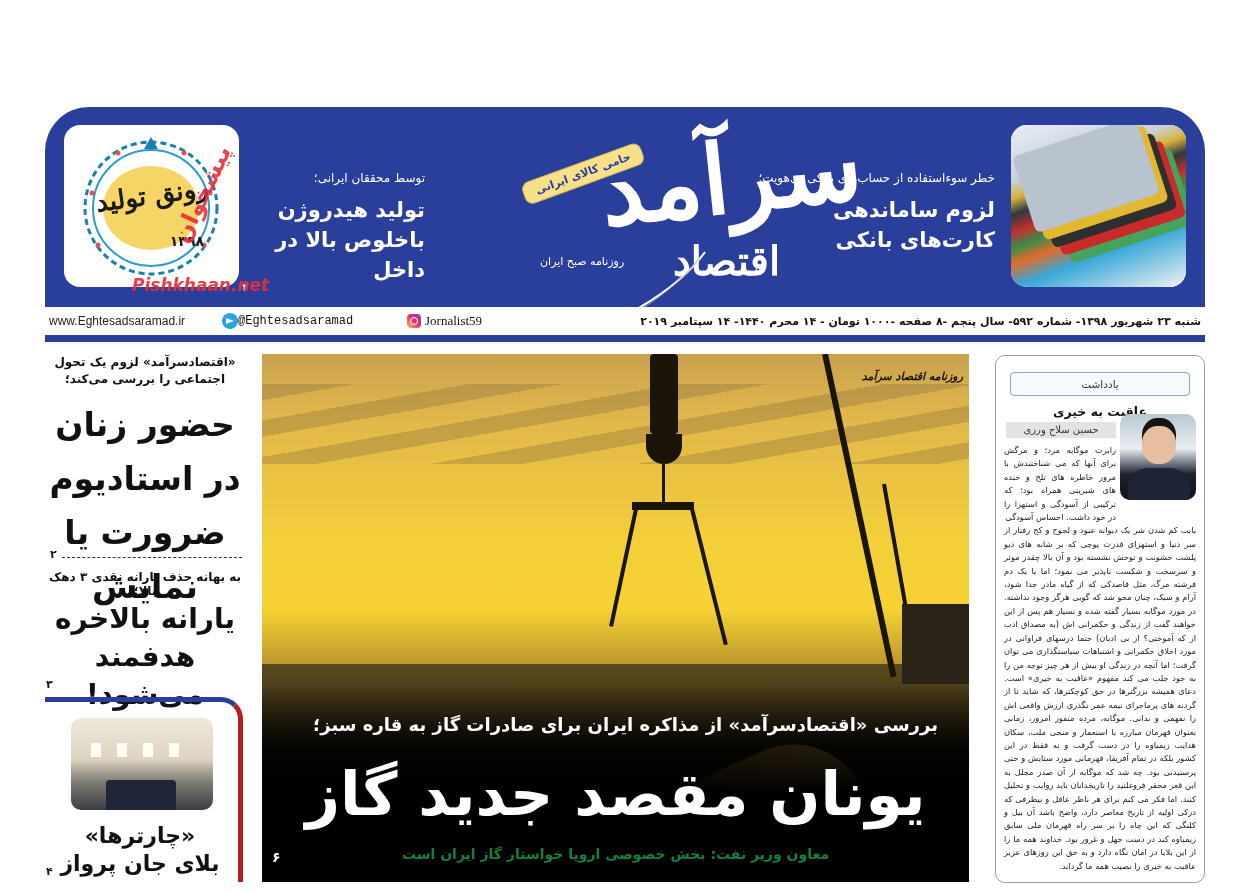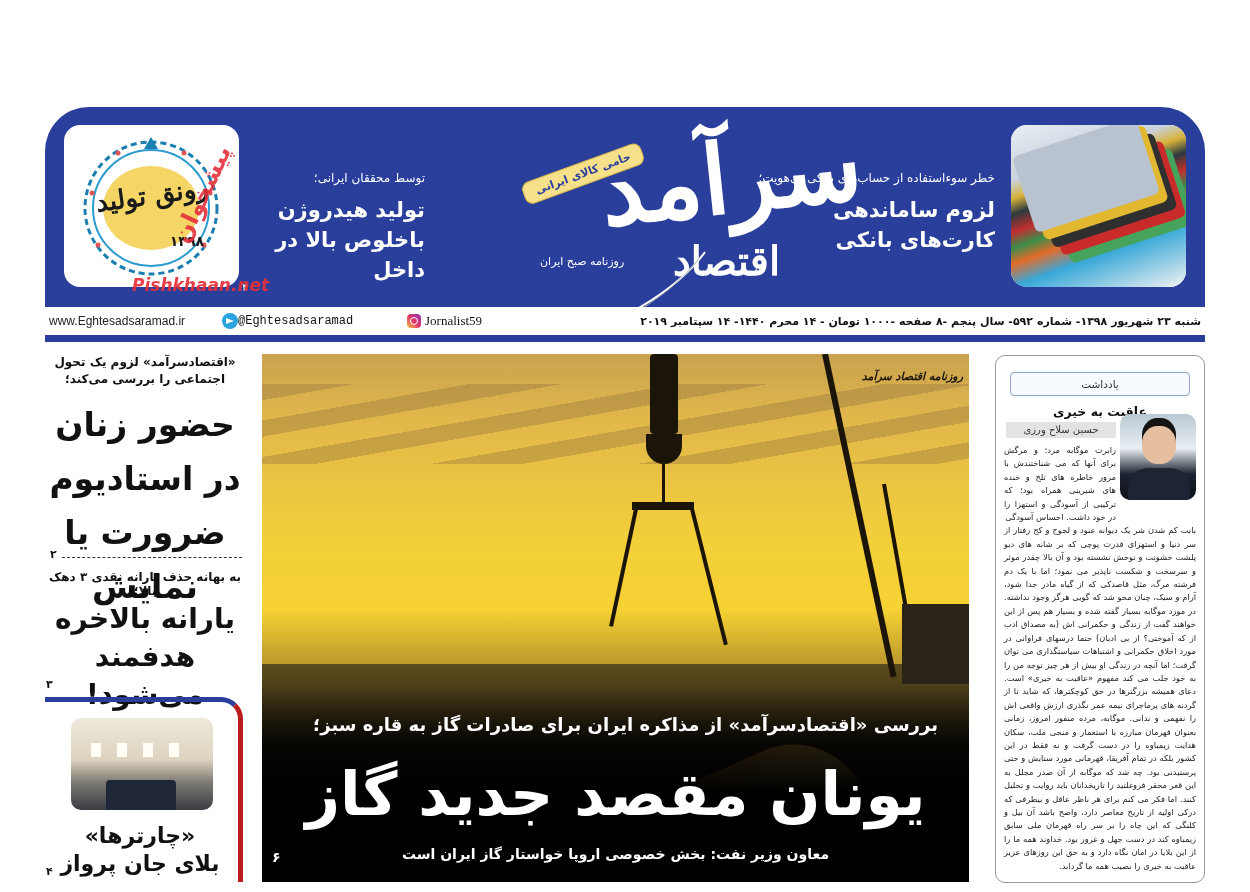--- a/index.html
+++ b/index.html
@@ -74,21 +74,21 @@
   .sky { position: absolute; left: 0; top: 0; width: 100%; height: 340px; background: linear-gradient(180deg,#c9a24f 0%,#e2b84a 20%,#f3cf3a 55%,#f6d234 75%,#9c7a28 100%); }
   .clouds { position: absolute; left: 0; top: 30px; width: 100%; height: 80px; background: repeating-linear-gradient(170deg, rgba(140,110,60,.35) 0 16px, transparent 16px 36px); }
   .ground { position: absolute; left: 0; top: 310px; width: 100%; height: 220px; background: linear-gradient(180deg,#5b4a1c 0%,#2b2312 40%,#0c0a06 100%); }
   .pipe { position: absolute; left: -60px; top: 310px; width: 620px; height: 150px; border-radius: 80px; background: linear-gradient(180deg,#e8a53a 0%,#f7d26a 25%,#c67b22 55%,#6a3b10 100%); transform: rotate(-24deg); transform-origin: right center; }
   .crane-line { position: absolute; background: #1b1408; }
   .photo-credit { position: absolute; right: 6px; top: 16px; font-family: "DejaVu Serif", serif; font-style: italic; font-size: 11px; font-weight: bold; color: #1a1408; direction: rtl; }
   .photo-shade { position: absolute; left: 0; top: 330px; width: 100%; height: 200px; background: linear-gradient(180deg, rgba(0,0,0,0) 0%, rgba(0,0,0,.85) 30%, #000 55%); }
 
   .main-kicker { position: absolute; left: 0; top: 360px; width: 100%; text-align: center; direction: rtl; color: #fff; font-size: 18px; font-weight: bold; padding-left: 20px; }
   .main-head { position: absolute; left: 0; top: 400px; width: 100%; text-align: center; direction: rtl; color: #fff; font-size: 60px; font-weight: 900; letter-spacing: -2px; line-height: 80px; }
-  .main-sub { position: absolute; left: 0; top: 492px; width: 100%; text-align: center; direction: rtl; color: #ffffff; font-size: 14px; font-weight: bold; }
+  .main-sub { position: absolute; left: 0; top: 492px; width: 100%; text-align: center; direction: rtl; color: #15803d; font-size: 14px; font-weight: bold; }
   .main-pg { position: absolute; left: 10px; top: 495px; color: #fff; font-size: 14px; font-weight: bold; }
 
   
   .editorial { position: absolute; left: 995px; top: 355px; width: 210px; height: 528px; border: 1px solid #9a9a9a; border-radius: 10px; direction: rtl; padding: 16px 8px; }
   .ed-label-wrap { position: relative; height: 24px; margin: 0 6px; }
   .ed-label { position: absolute; inset: 0; border: 1px solid #8aa6c8; border-radius: 4px; text-align: center; font-size: 10.5px; line-height: 22px; color: #333; background: #f7fafc; }
   .ed-title { text-align: center; font-size: 12.5px; font-weight: bold; margin-top: 8px; }
   .ed-author-bar { position: absolute; right: 88px; top: 66px; width: 110px; height: 16px; background: #e3e3e3; font-size: 10px; line-height: 16px; text-align: center; color: #333; }
   .ed-photo { position: absolute; right: 8px; top: 58px; width: 76px; height: 86px; border-radius: 10px; background: linear-gradient(180deg,#b9c8d3 0%,#e9eef2 40%,#1c2230 70%,#0e1119 100%); overflow: hidden; }
   .ed-photo::before { content:""; position:absolute; left:22px; top:12px; width:34px; height:38px; background:#e6bfa0; border-radius:45%; box-shadow: 0 -8px 0 0 #141414; }

